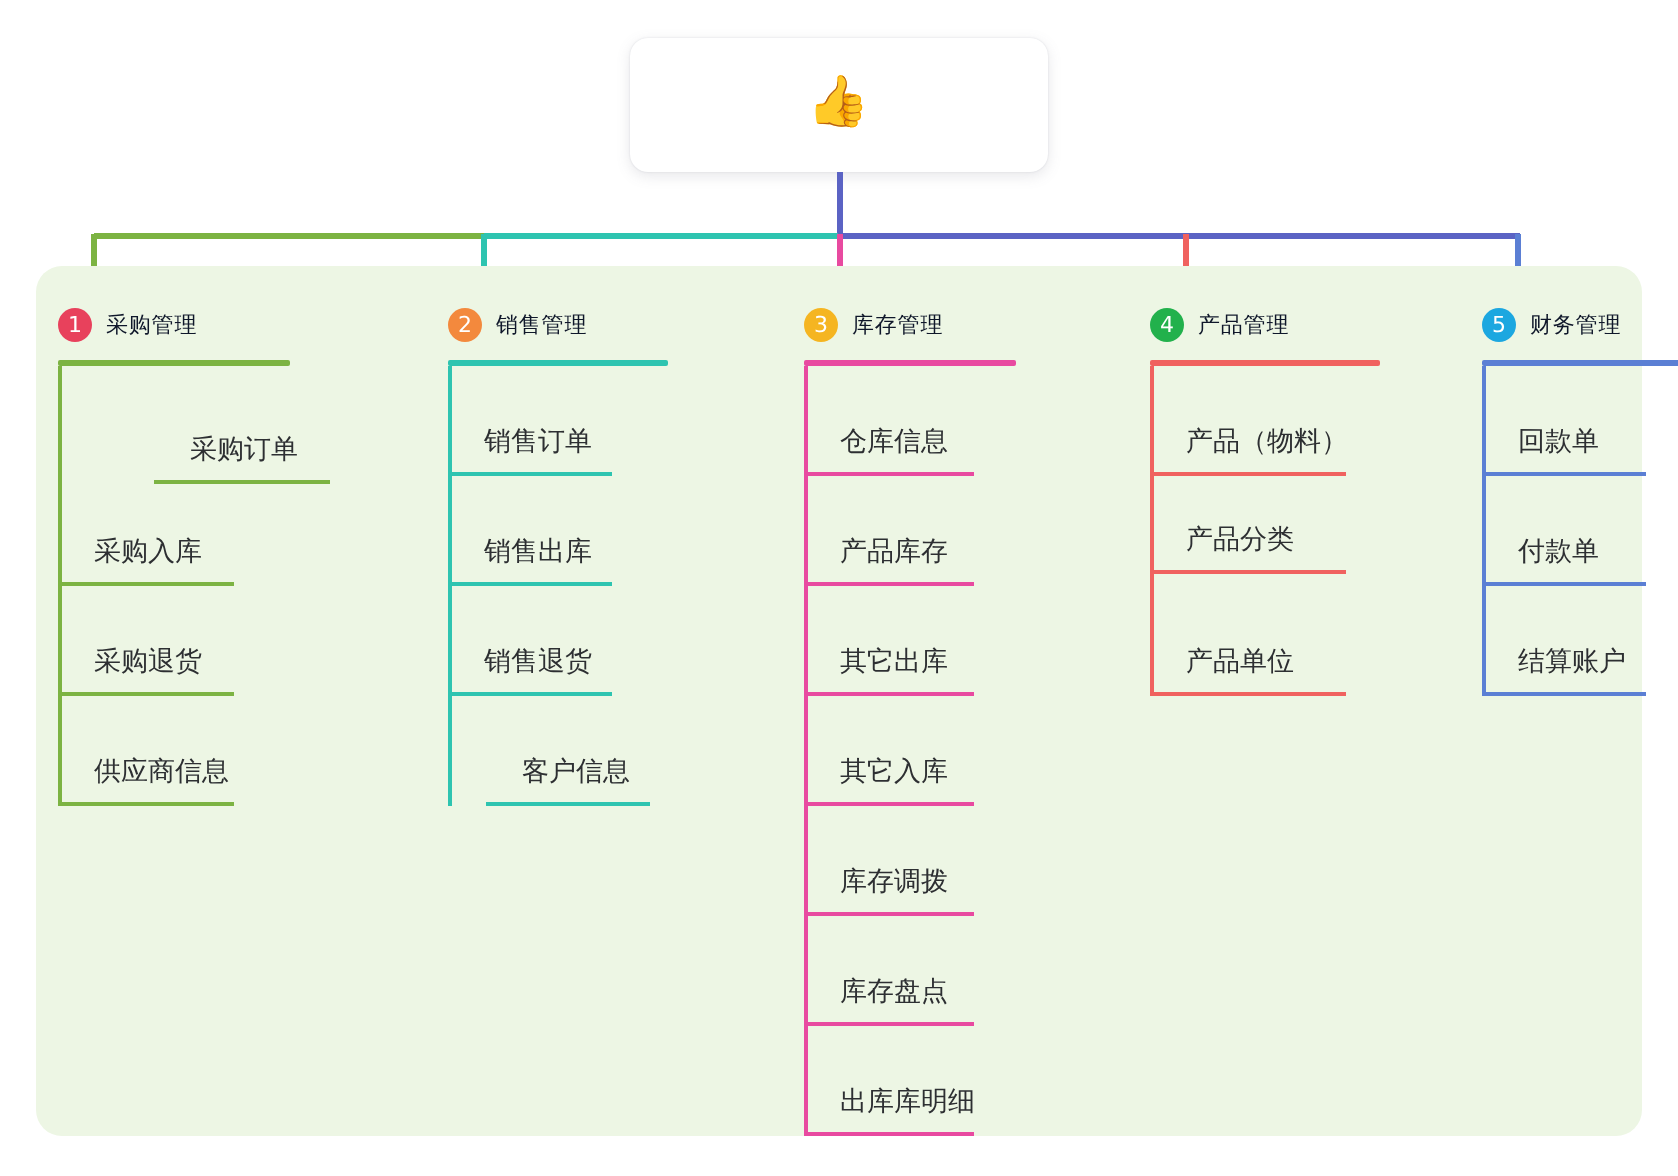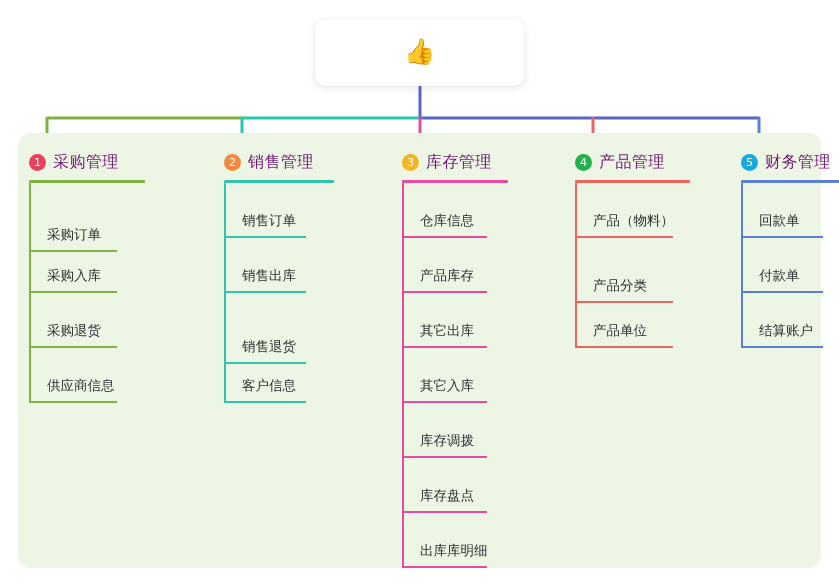--- a/index.html
+++ b/index.html
@@ -93,22 +93,22 @@
     height: 17px;
     border-radius: 50%;
     color: #ffffff;
     font-size: 11px;
     line-height: 17px;
     text-align: center;
     font-family: "DejaVu Sans", sans-serif;
     flex: 0 0 auto;
   }
   .col-title {
-    font-size: 16px;
-    color: #701a75;
+    font-size: 11px;
+    color: #0f172a;
     letter-spacing: 0.4px;
   }
   .col-rule {
     height: 3px;
     margin-top: 6px;
     border-radius: 1px;
   }
   .col-trunk {
     position: absolute;
     left: 0px;
@@ -170,21 +170,21 @@
   <div class="panel">
 
     <div class="column" id="col-0" style="left: 11px; top: 17px; width: 116px;">
       <div class="col-header">
         <span class="badge" id="badge-0" style="background: rgb(232, 65, 92);">1</span>
         <span class="col-title">采购管理</span>
       </div>
       <div class="col-rule" id="rule-0" style="background: rgb(124, 179, 66); width: 116px;"></div>
       <div class="col-trunk" id="trunk-0" style="background: rgb(124, 179, 66); height: 220px;"></div>
       <div class="items" id="items-0">
-          <div class="item" style="top: 14px; width: 88px;">
+          <div class="item" style="top: 4px; width: 88px; margin-left: 48px;">
             <span class="item-label">采购订单</span>
             <div class="item-rule" style="background: rgb(124, 179, 66); width: 88px;"></div>
           </div>
           <div class="item" style="top: 55px; width: 88px;">
             <span class="item-label">采购入库</span>
             <div class="item-rule" style="background: rgb(124, 179, 66); width: 88px;"></div>
           </div>
           <div class="item" style="top: 110px; width: 88px;">
             <span class="item-label">采购退货</span>
             <div class="item-rule" style="background: rgb(124, 179, 66); width: 88px;"></div>
@@ -205,25 +205,25 @@
       <div class="col-trunk" id="trunk-1" style="background: rgb(46, 196, 176); height: 220px;"></div>
       <div class="items" id="items-1">
           <div class="item" style="top: 0px; width: 82px;">
             <span class="item-label">销售订单</span>
             <div class="item-rule" style="background: rgb(46, 196, 176); width: 82px;"></div>
           </div>
           <div class="item" style="top: 55px; width: 82px;">
             <span class="item-label">销售出库</span>
             <div class="item-rule" style="background: rgb(46, 196, 176); width: 82px;"></div>
           </div>
-          <div class="item" style="top: 126px; width: 82px;">
+          <div class="item" style="top: 110px; width: 82px;">
             <span class="item-label">销售退货</span>
             <div class="item-rule" style="background: rgb(46, 196, 176); width: 82px;"></div>
           </div>
-          <div class="item" style="top: 165px; width: 82px;">
+          <div class="item" style="top: 165px; width: 82px; margin-left: 19px;">
             <span class="item-label">客户信息</span>
             <div class="item-rule" style="background: rgb(46, 196, 176); width: 82px;"></div>
           </div>
         </div>
     </div>
 
     <div class="column" id="col-2" style="left: 384px; top: 17px; width: 106px;">
       <div class="col-header">
         <span class="badge" id="badge-2" style="background: rgb(245, 181, 33);">3</span>
         <span class="col-title">库存管理</span>
@@ -267,21 +267,21 @@
         <span class="badge" id="badge-3" style="background: rgb(34, 177, 76);">4</span>
         <span class="col-title">产品管理</span>
       </div>
       <div class="col-rule" id="rule-3" style="background: rgb(240, 98, 95); width: 115px;"></div>
       <div class="col-trunk" id="trunk-3" style="background: rgb(240, 98, 95); height: 165px;"></div>
       <div class="items" id="items-3">
           <div class="item" style="top: 0px; width: 98px;">
             <span class="item-label">产品（物料）</span>
             <div class="item-rule" style="background: rgb(240, 98, 95); width: 98px;"></div>
           </div>
-          <div class="item" style="top: 65px; width: 98px;">
+          <div class="item" style="top: 49px; width: 98px;">
             <span class="item-label">产品分类</span>
             <div class="item-rule" style="background: rgb(240, 98, 95); width: 98px;"></div>
           </div>
           <div class="item" style="top: 110px; width: 98px;">
             <span class="item-label">产品单位</span>
             <div class="item-rule" style="background: rgb(240, 98, 95); width: 98px;"></div>
           </div>
         </div>
     </div>
 

